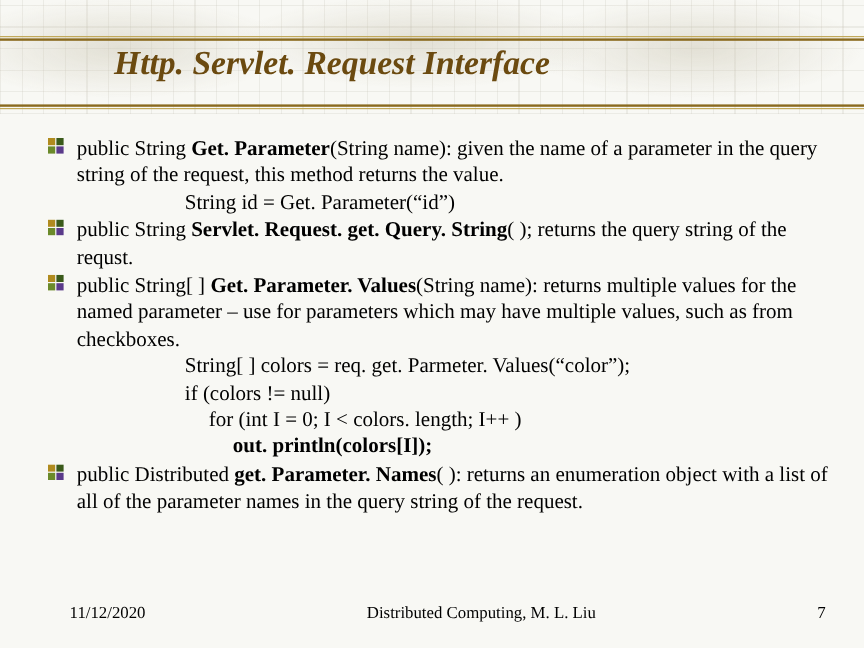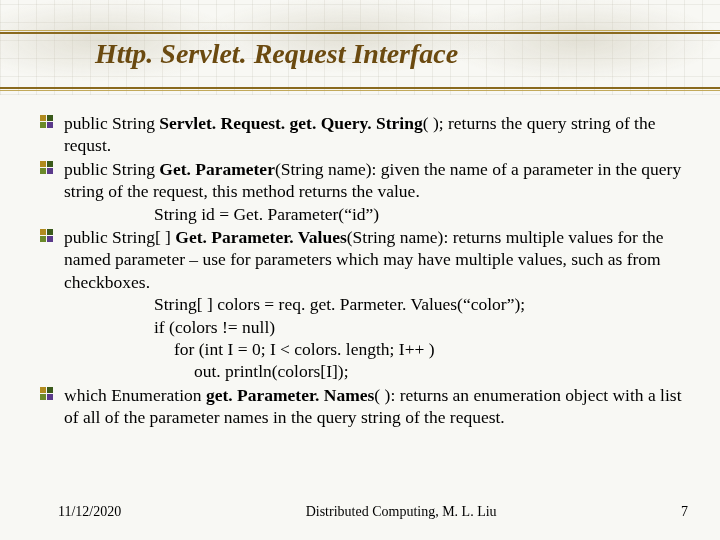--- a/index.html
+++ b/index.html
@@ -62,21 +62,21 @@
   .bullet {
     position: absolute;
     left: 6px;
     top: 3px;
     width: 14px;
     height: 14px;
   }
   .bullet svg { display: block; }
   .indent1 { padding-left: 90px; display: block; }
   .indent2 { padding-left: 110px; display: block; font-family: Liberation Serif, serif; }
-  .indent3 { padding-left: 130px; display: block; }
+  .indent3 { padding-left: 130px; display: block; font-weight: bold; }
   .footer {
     position: absolute;
     bottom: 20px;
     left: 0; right: 0;
     display: flex;
     font-size: 14px;
     color: #000;
     padding: 0 32px 0 58px;
   }
   .footer .date { flex: 0 0 auto; }
@@ -99,45 +99,45 @@
 
 <div class="content">
   <ul class="main" id="main-list">
       <li><span class="bullet">
           <svg viewBox="0 0 14 14" width="14" height="14">
             <rect x="0" y="0" width="6" height="6" fill="#b08b1e"></rect>
             <rect x="7" y="0" width="6" height="6" fill="#3a5a1a"></rect>
             <rect x="0" y="7" width="6" height="6" fill="#6b8a2a"></rect>
             <rect x="7" y="7" width="6" height="6" fill="#5a3a8a"></rect>
           </svg>
-        </span><span><span>public String </span><b>Servlet. Request. get. Query. String</b><span>( ); returns the query string of the requst.</span></span></li>
+        </span><span><span>public String </span><b>Get. Parameter</b><span>(String name): given the name of a parameter in the query string of the request, this method returns the value.</span></span><span class="indent1">String id = Get. Parameter(“id”)</span></li>
       <li><span class="bullet">
           <svg viewBox="0 0 14 14" width="14" height="14">
             <rect x="0" y="0" width="6" height="6" fill="#b08b1e"></rect>
             <rect x="7" y="0" width="6" height="6" fill="#3a5a1a"></rect>
             <rect x="0" y="7" width="6" height="6" fill="#6b8a2a"></rect>
             <rect x="7" y="7" width="6" height="6" fill="#5a3a8a"></rect>
           </svg>
-        </span><span><span>public String </span><b>Get. Parameter</b><span>(String name): given the name of a parameter in the query string of the request, this method returns the value.</span></span><span class="indent1">String id = Get. Parameter(“id”)</span></li>
+        </span><span><span>public String </span><b>Servlet. Request. get. Query. String</b><span>( ); returns the query string of the requst.</span></span></li>
       <li><span class="bullet">
           <svg viewBox="0 0 14 14" width="14" height="14">
             <rect x="0" y="0" width="6" height="6" fill="#b08b1e"></rect>
             <rect x="7" y="0" width="6" height="6" fill="#3a5a1a"></rect>
             <rect x="0" y="7" width="6" height="6" fill="#6b8a2a"></rect>
             <rect x="7" y="7" width="6" height="6" fill="#5a3a8a"></rect>
           </svg>
         </span><span><span>public String[ ] </span><b>Get. Parameter. Values</b><span>(String name): returns multiple values for the named parameter – use for parameters which may have multiple values, such as from checkboxes.</span></span><span class="indent1">String[ ] colors = req. get. Parmeter. Values(“color”);</span><span class="indent1">if (colors != null)</span><span class="indent2">for (int I = 0; I &lt; colors. length; I++ )</span><span class="indent3">out. println(colors[I]);</span></li>
       <li><span class="bullet">
           <svg viewBox="0 0 14 14" width="14" height="14">
             <rect x="0" y="0" width="6" height="6" fill="#b08b1e"></rect>
             <rect x="7" y="0" width="6" height="6" fill="#3a5a1a"></rect>
             <rect x="0" y="7" width="6" height="6" fill="#6b8a2a"></rect>
             <rect x="7" y="7" width="6" height="6" fill="#5a3a8a"></rect>
           </svg>
-        </span><span><span>which Enumeration </span><b>get. Parameter. Names</b><span>( ): returns an enumeration object with a list of all of the parameter names in the query string of the request.</span></span></li>
+        </span><span><span>public Distributed </span><b>get. Parameter. Names</b><span>( ): returns an enumeration object with a list of all of the parameter names in the query string of the request.</span></span></li>
     </ul>
 </div>
 
 <div class="footer">
   <span class="date">11/12/2020</span>
   <span class="center">Distributed Computing, M. L. Liu</span>
   <span class="page">7</span>
 </div>
 
 </body></html>

